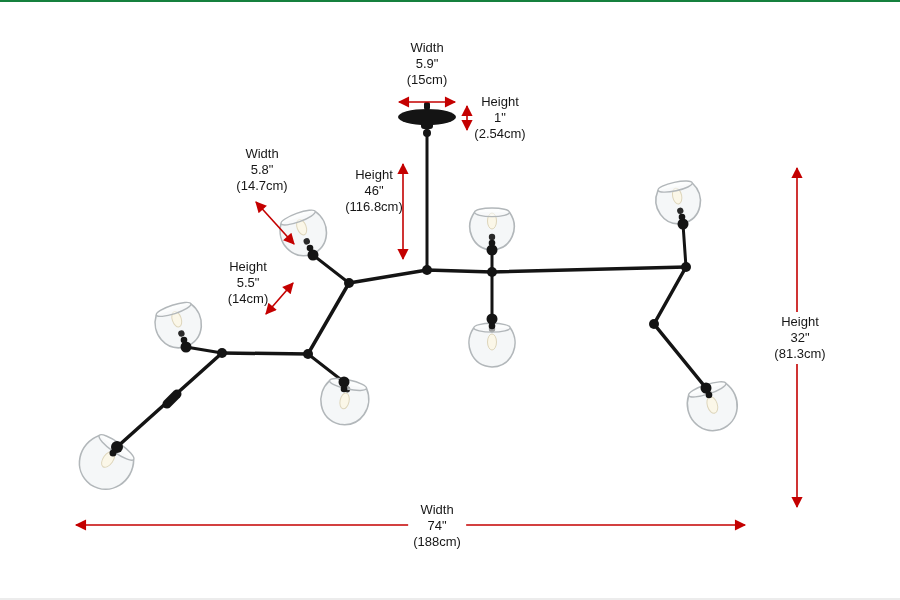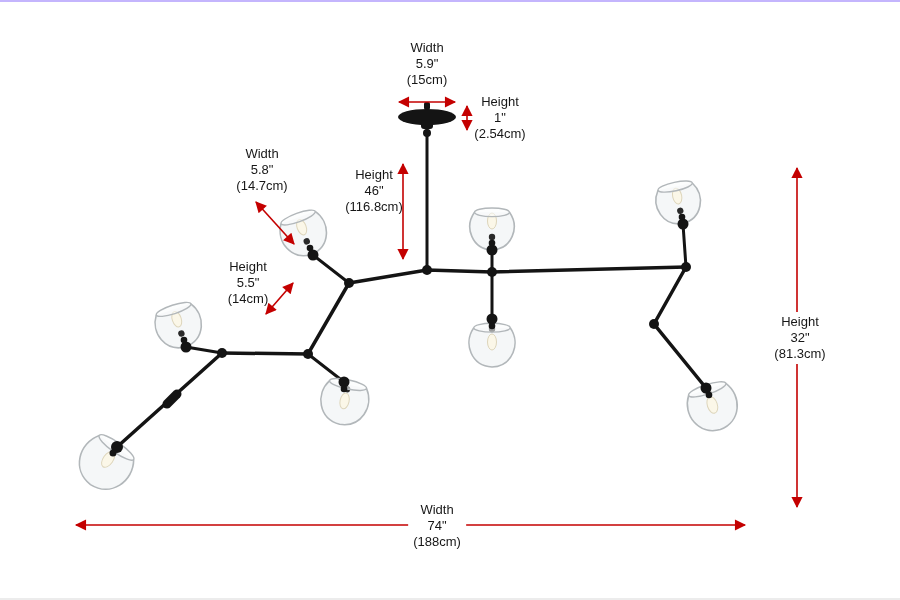--- a/index.html
+++ b/index.html
@@ -1,18 +1,18 @@
 <!DOCTYPE html>
 <html><head>
 <meta charset="utf-8">
 <style>
   html,body{margin:0;padding:0;background:#ffffff;}
   .stage{
     position:relative;width:900px;height:600px;background:#ffffff;
-    border-top:2px solid #c4b5fd;border-bottom:2px solid #ececec;
+    border-top:2px solid #15803d;border-bottom:2px solid #ececec;
     box-sizing:border-box;overflow:hidden;
     font-family:"Liberation Sans", sans-serif;
   }
   .stage svg{position:absolute;left:0;top:0;}
   .dim-label{
     position:absolute;transform:translateX(-50%);
     text-align:center;font-size:13px;line-height:16px;color:#171717;
     white-space:nowrap;
   }
   .dim-label.bg{background:#ffffff;padding:2px 5px;}

